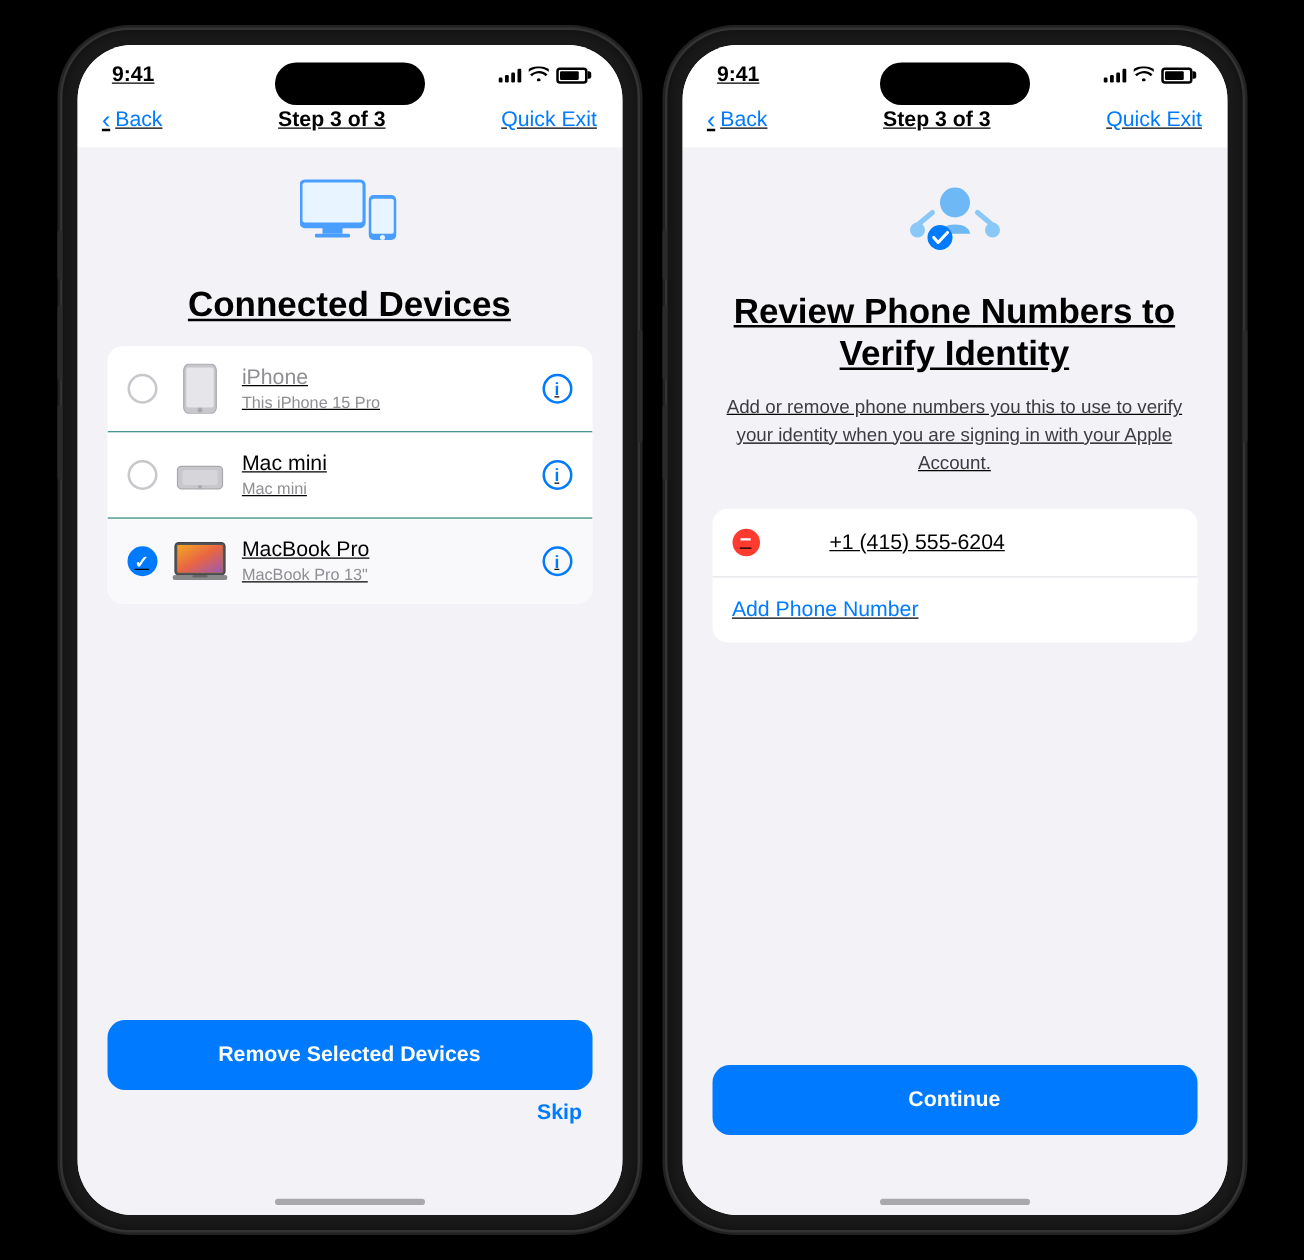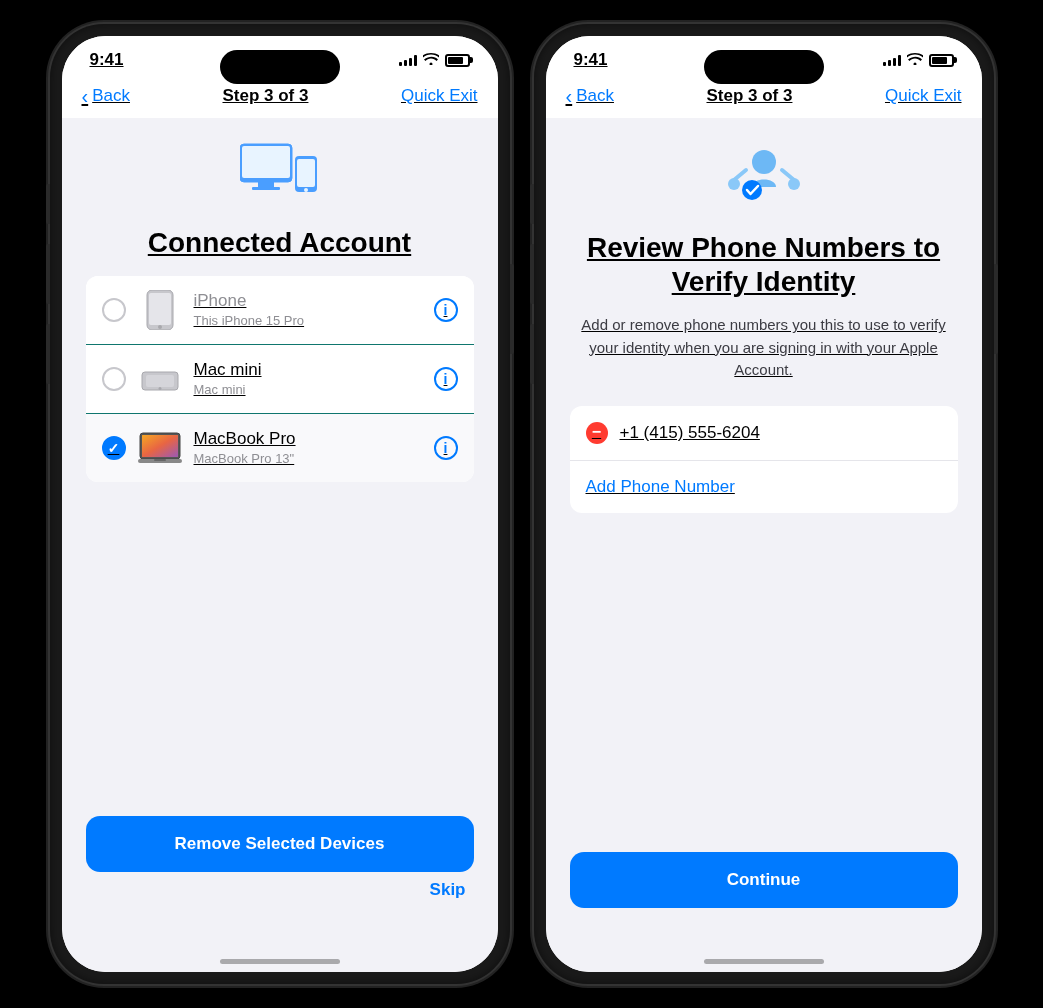--- a/index.html
+++ b/index.html
@@ -305,20 +305,21 @@
       border-radius: 12px;
       overflow: hidden;
       margin-bottom: 20px;
     }
 
     .phone-number-item {
       display: flex;
       align-items: center;
       padding: 16px;
       border-bottom: 1px solid #e5e5ea;
+      gap: 44px;
     }
 
     .remove-btn-circle {
       width: 22px;
       height: 22px;
       background: #ff3b30;
       border-radius: 50%;
       display: flex;
       align-items: center;
       justify-content: center;
@@ -483,21 +484,21 @@
           <rect x="2" y="4" width="48" height="32" rx="2" fill="#e8f4ff"></rect>
           <rect x="18" y="40" width="16" height="5" fill="#4a9eff"></rect>
           <rect x="12" y="45" width="28" height="3" rx="1" fill="#4a9eff"></rect>
 
           <rect x="55" y="14" width="22" height="36" rx="4" fill="#4a9eff"></rect>
           <rect x="57" y="17" width="18" height="28" rx="2" fill="#e8f4ff"></rect>
           <circle cx="66" cy="48" r="2" fill="#e8f4ff"></circle>
         </svg>
       </div>
 
-      <h1 class="screen-title">Connected Account</h1>
+      <h1 class="screen-title">Connected Devices</h1>
 
       <div class="device-list">
 
         <div class="device-item">
           <div class="device-radio"></div>
           <div class="device-icon-wrap">
             <svg width="30" height="40" viewBox="0 0 30 40">
               <rect x="2" y="0" width="26" height="40" rx="5" fill="#c7c7cc" stroke="#a8a8ad" stroke-width="1"></rect>
               <rect x="4" y="3" width="22" height="32" rx="2" fill="#e5e5ea"></rect>
               <circle cx="15" cy="37" r="2" fill="#a8a8ad"></circle>

